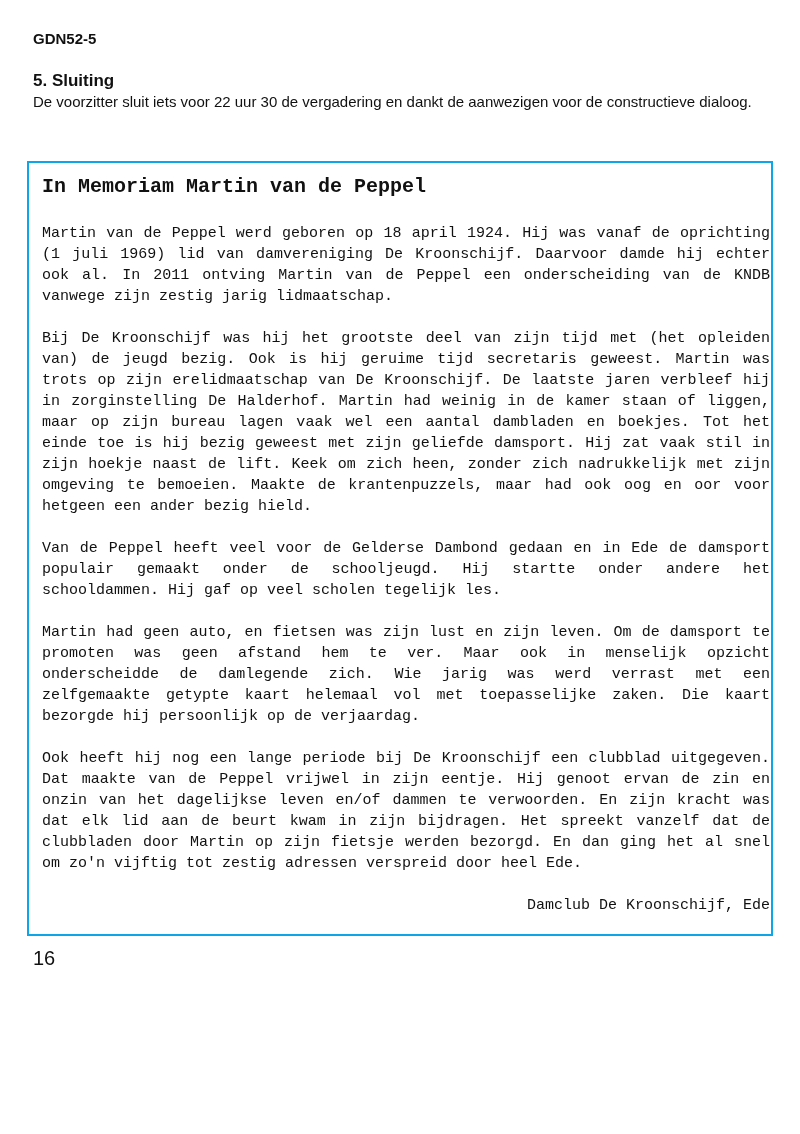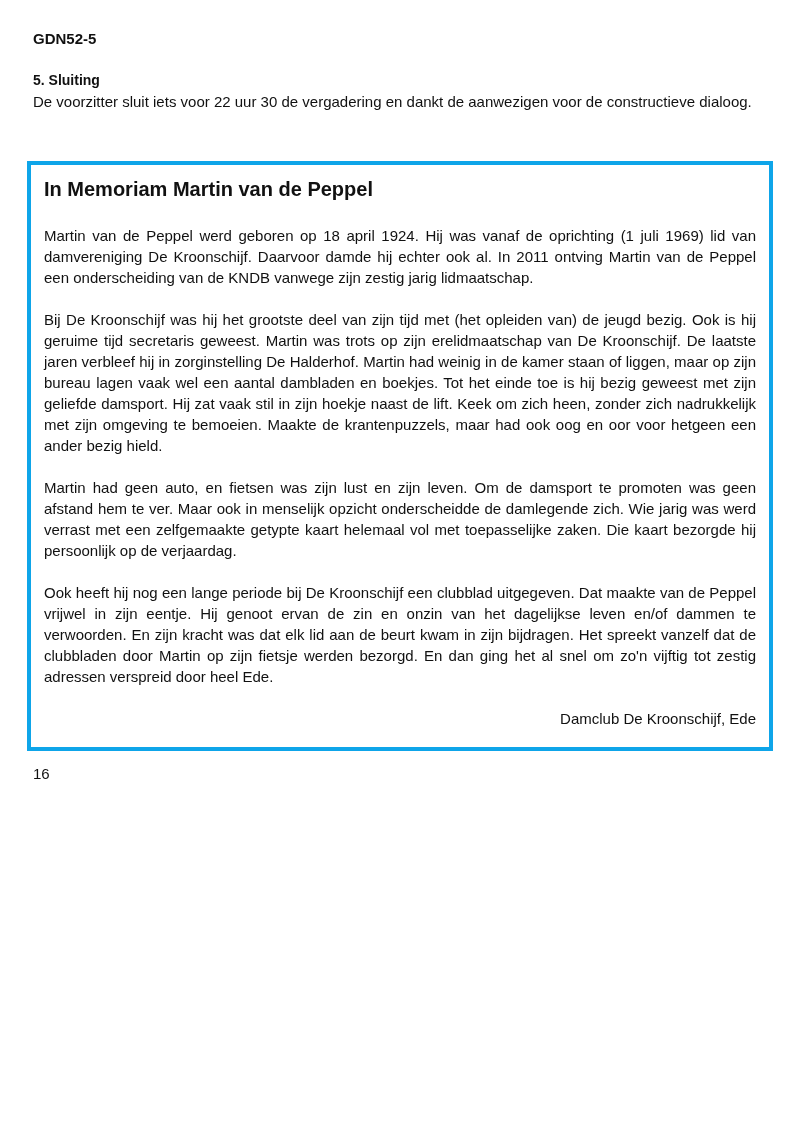--- a/index.html
+++ b/index.html
@@ -21,64 +21,66 @@
     font-size: 15px;
     margin-bottom: 14px;
   }
   .para {
     text-align: justify;
     margin-bottom: 0;
   }
   .intro-para { margin-bottom: 22px; }
   .closing-heading {
     font-weight: bold;
-    font-size: 14px;
+    font-size: 17px;
     margin-top: 21px;
   }
   .memoriam-box {
     margin-top: 49px;
     margin-left: -6px;
     margin-right: -6px;
-    border: 4px solid #0ea5e9;
-    padding: 12px 13px 18px 13px;
+    border: 2px solid #0ea5e9;
+    padding: 12px 1px 18px 13px;
+    font-family: Liberation Mono, monospace;
   }
   .memoriam-title {
     font-weight: bold;
     font-size: 20px;
     line-height: 24px;
     margin-bottom: 24px;
   }
   .memoriam-box .para { margin-bottom: 21px; }
   .memoriam-box .para:last-of-type { margin-bottom: 0; }
   .signature {
     text-align: right;
     margin-top: 0;
   }
   .page-number {
     margin-top: 12px;
-    font-size: 15px;
+    font-size: 20px;
   }
 </style>
 </head>
 <body>
 
 <div class="page">
 
   <div class="doc-code">GDN52-5</div>
 
 
   <div class="closing-heading">5. Sluiting</div>
 
   <p class="para">De voorzitter sluit iets voor 22 uur 30 de vergadering en dankt de aanwezigen voor de constructieve dialoog.</p>
 
   <div class="memoriam-box">
     <div class="memoriam-title">In Memoriam Martin van de Peppel</div>
 
     <p class="para">Martin van de Peppel werd geboren op 18 april 1924. Hij was vanaf de oprichting (1 juli 1969) lid van damvereniging De Kroonschijf. Daarvoor damde hij echter ook al. In 2011 ontving Martin van de Peppel een onderscheiding van de KNDB vanwege zijn zestig jarig lidmaatschap.</p>
     <p class="para">Bij De Kroonschijf was hij het grootste deel van zijn tijd met (het opleiden van) de jeugd bezig. Ook is hij geruime tijd secretaris geweest. Martin was trots op zijn erelidmaatschap van De Kroonschijf. De laatste jaren verbleef hij in zorginstelling De Halderhof. Martin had weinig in de kamer staan of liggen, maar op zijn bureau lagen vaak wel een aantal dambladen en boekjes. Tot het einde toe is hij bezig geweest met zijn geliefde damsport. Hij zat vaak stil in zijn hoekje naast de lift. Keek om zich heen, zonder zich nadrukkelijk met zijn omgeving te bemoeien. Maakte de krantenpuzzels, maar had ook oog en oor voor hetgeen een ander bezig hield.</p>
+    <p class="para">Van de Peppel heeft veel voor de Gelderse Dambond gedaan en in Ede de damsport populair gemaakt onder de schooljeugd. Hij startte onder andere het schooldammen. Hij gaf op veel scholen tegelijk les.</p>
     <p class="para">Martin had geen auto, en fietsen was zijn lust en zijn leven. Om de damsport te promoten was geen afstand hem te ver. Maar ook in menselijk opzicht onderscheidde de damlegende zich. Wie jarig was werd verrast met een zelfgemaakte getypte kaart helemaal vol met toepasselijke zaken. Die kaart bezorgde hij persoonlijk op de verjaardag.</p>
     <p class="para">Ook heeft hij nog een lange periode bij De Kroonschijf een clubblad uitgegeven. Dat maakte van de Peppel vrijwel in zijn eentje. Hij genoot ervan de zin en onzin van het dagelijkse leven en/of dammen te verwoorden. En zijn kracht was dat elk lid aan de beurt kwam in zijn bijdragen. Het spreekt vanzelf dat de clubbladen door Martin op zijn fietsje werden bezorgd. En dan ging het al snel om zo'n vijftig tot zestig adressen verspreid door heel Ede.</p>
 
     <p class="para signature">Damclub De Kroonschijf, Ede</p>
   </div>
 
   <div class="page-number">16</div>
 
 </div>
 

